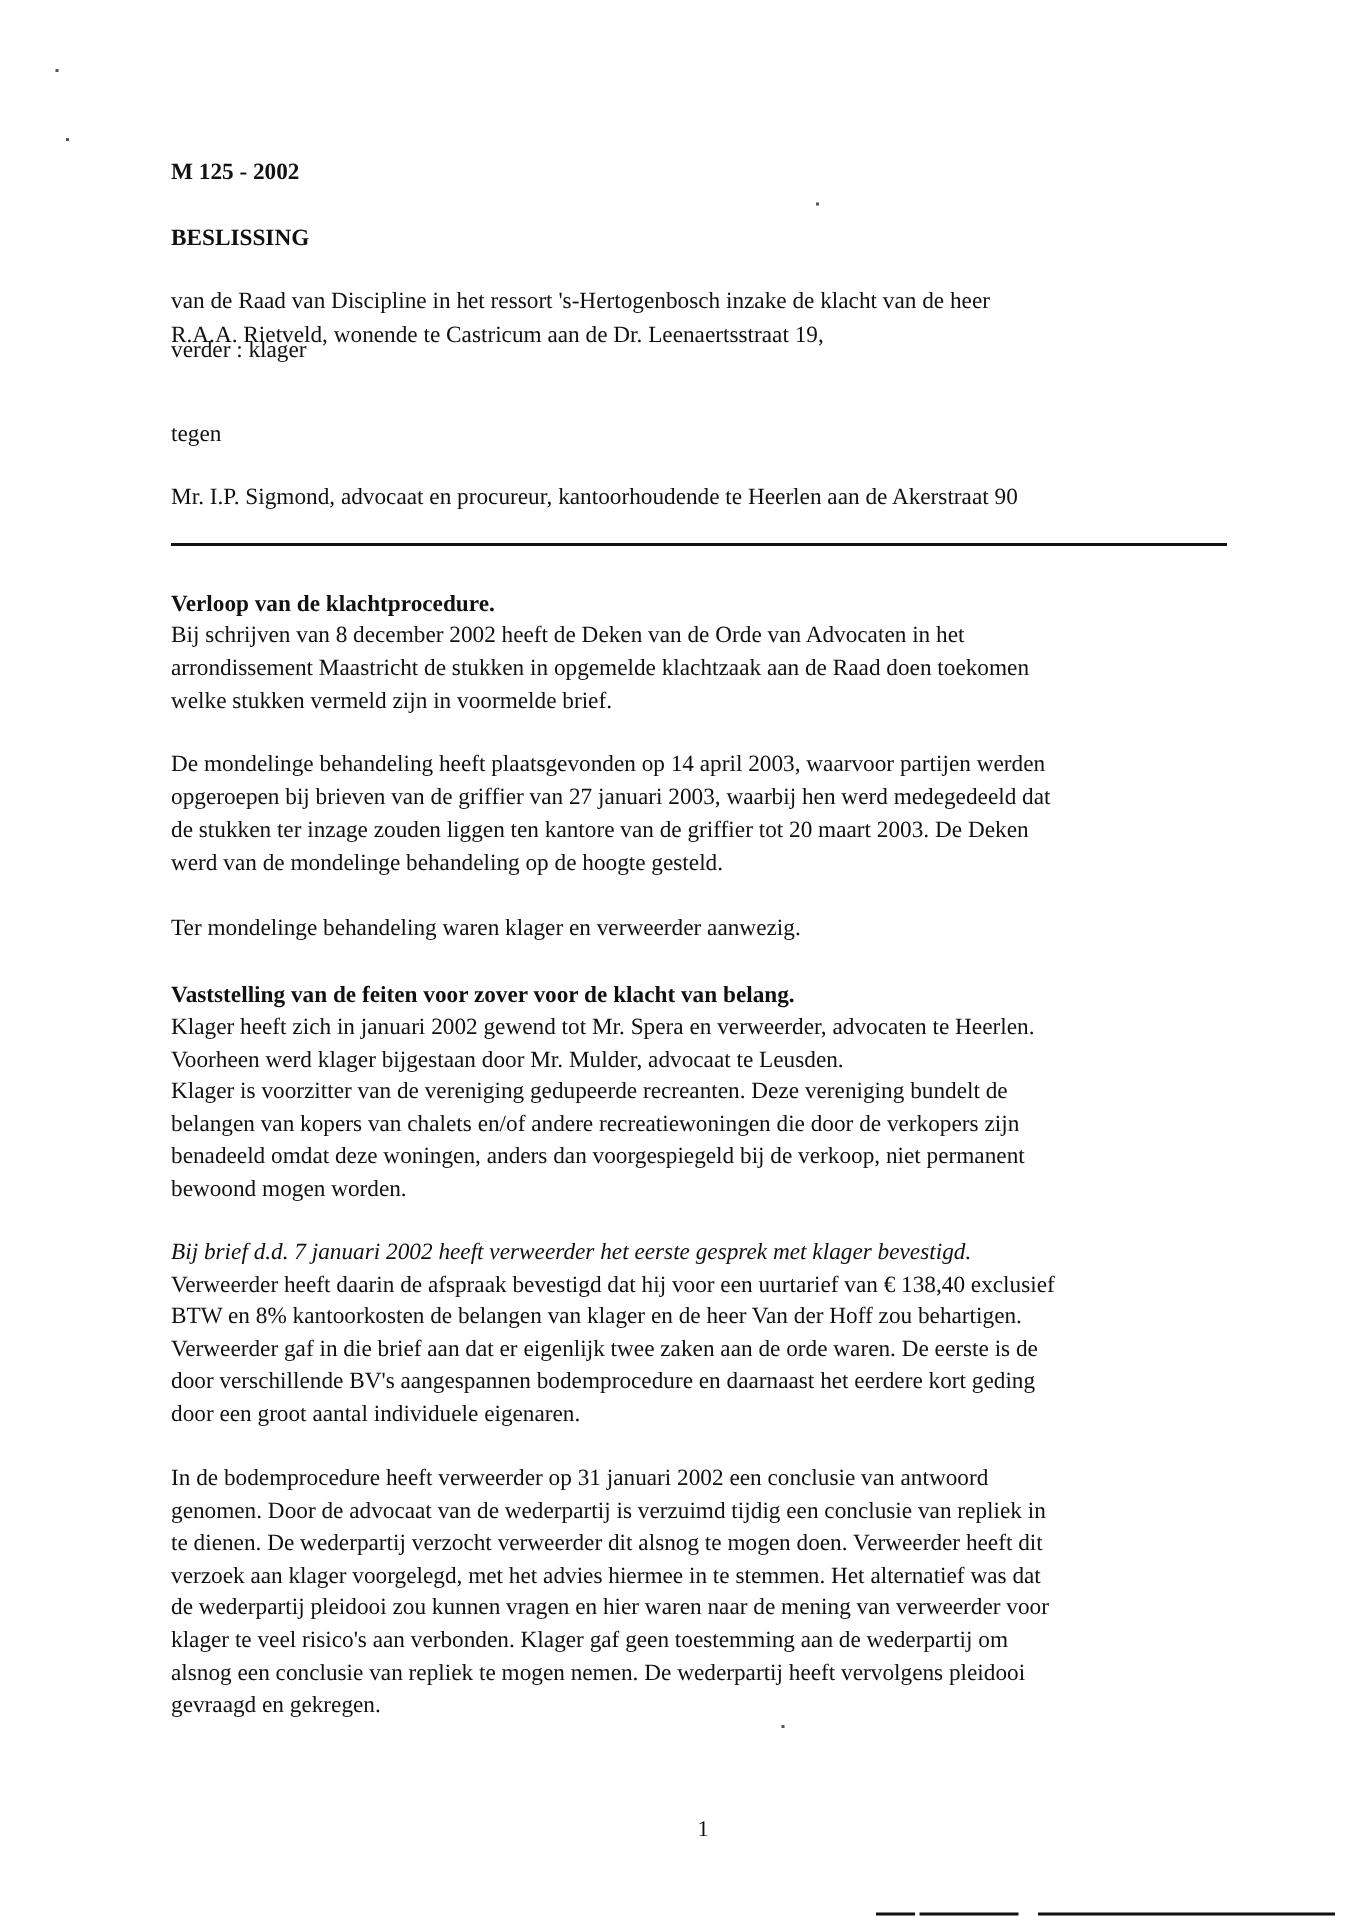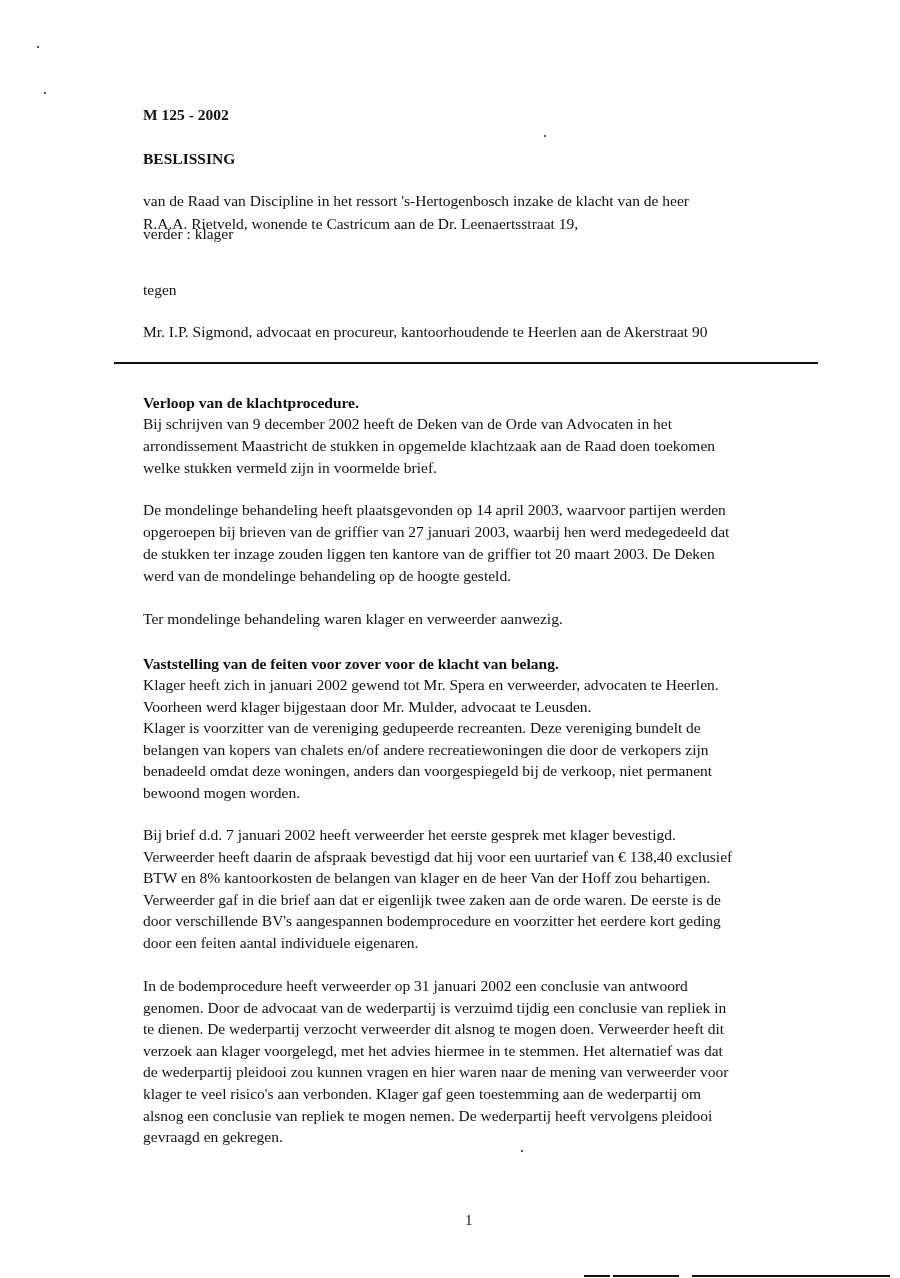--- a/index.html
+++ b/index.html
@@ -1,20 +1,20 @@
 <!DOCTYPE html>
 <html><head>
 <meta charset="utf-8">
 <style>
   html, body { margin: 0; padding: 0; background: #ffffff; }
   body {
     width: 900px; height: 1278px; position: relative; overflow: hidden;
     font-family: "Liberation Serif", serif; color: #111; font-size: 15.5px;
   }
-  .line { position: absolute; left: 114px; white-space: nowrap; line-height: 20px; margin-left: 29px; }
+  .line { position: absolute; left: 114px; white-space: nowrap; line-height: 20px; }
   .bold { font-weight: bold; }
   .rule { position: absolute; left: 114px; width: 704px; height: 2px; background: #111; top: 362px; }
   .pagenum { position: absolute; left: 465px; top: 1212px; font-size: 15px; }
   .footrule { position: absolute; top: 1275px; height: 2px; background: #111; }
   .speck { position: absolute; width: 2px; height: 2px; background: #555; }
 </style>
 </head>
 <body>
 
 <div>
@@ -28,45 +28,45 @@
   <div class="line" style="top:191px;">van de Raad van Discipline in het ressort 's-Hertogenbosch inzake de klacht van de heer</div>
   <div class="line" style="top:214px;">R.A.A. Rietveld, wonende te Castricum aan de Dr. Leenaertsstraat 19,</div>
   <div class="line" style="top:224px;">verder : klager</div>
 
   <div class="line" style="top:280px;">tegen</div>
   <div class="line" style="top:322px;">Mr. I.P. Sigmond, advocaat en procureur, kantoorhoudende te Heerlen aan de Akerstraat 90</div>
 
   <div class="rule"></div>
 
   <div class="line bold" style="top:393px;">Verloop van de klachtprocedure.</div>
-  <div class="line" style="top:414px;">Bij schrijven van 9 december 2002 heeft de Deken van de Orde van Advocaten  in het</div>
+  <div class="line" style="top:414px;">Bij schrijven van 8 december 2002 heeft de Deken van de Orde van Advocaten  in het</div>
   <div class="line" style="top:436px;">arrondissement  Maastricht de stukken in opgemelde klachtzaak aan de Raad doen toekomen</div>
   <div class="line" style="top:458px;">welke stukken vermeld zijn in voormelde brief.</div>
 
   <div class="line" style="top:500px;">De mondelinge behandeling heeft plaatsgevonden op  14 april 2003, waarvoor partijen werden</div>
   <div class="line" style="top:522px;">opgeroepen bij brieven van de griffier van  27 januari 2003, waarbij hen werd medegedeeld dat</div>
   <div class="line" style="top:544px;">de stukken ter inzage zouden liggen ten kantore van de griffier tot 20 maart 2003. De Deken</div>
   <div class="line" style="top:566px;">werd van de mondelinge behandeling op de hoogte gesteld.</div>
 
   <div class="line" style="top:609px;">Ter mondelinge behandeling waren klager en verweerder aanwezig.</div>
 
   <div class="line bold" style="top:654px;">Vaststelling van de feiten voor zover voor de klacht van belang.</div>
   <div class="line" style="top:675px;">Klager heeft zich in januari 2002 gewend tot Mr. Spera en verweerder, advocaten te Heerlen.</div>
   <div class="line" style="top:697px;">Voorheen werd klager bijgestaan door Mr. Mulder, advocaat te Leusden.</div>
   <div class="line" style="top:718px;font-family:Liberation Serif, serif;">Klager is voorzitter van de vereniging gedupeerde recreanten. Deze vereniging bundelt de</div>
   <div class="line" style="top:740px;">belangen van kopers van chalets en/of andere recreatiewoningen die door de verkopers zijn</div>
   <div class="line" style="top:761px;">benadeeld omdat deze woningen, anders dan voorgespiegeld bij de verkoop, niet permanent</div>
   <div class="line" style="top:783px;">bewoond mogen worden.</div>
 
-  <div class="line" style="top:825px;">Bij brief d.d. 7 januari 2002 heeft verweerder het eerste gesprek met klager bevestigd.</div>
+  <div class="line" style="top:825px;font-style:italic;">Bij brief d.d. 7 januari 2002 heeft verweerder het eerste gesprek met klager bevestigd.</div>
   <div class="line" style="top:847px;">Verweerder heeft daarin de afspraak bevestigd dat hij voor een uurtarief van € 138,40 exclusief</div>
   <div class="line" style="top:868px;">BTW en 8% kantoorkosten de belangen van klager en de heer Van der Hoff zou behartigen.</div>
   <div class="line" style="top:890px;">Verweerder gaf in die brief aan dat er eigenlijk twee zaken aan de orde waren. De eerste is de</div>
-  <div class="line" style="top:911px;">door verschillende BV's aangespannen bodemprocedure en voorzitter het eerdere kort geding</div>
-  <div class="line" style="top:933px;">door een feiten aantal individuele eigenaren.</div>
+  <div class="line" style="top:911px;">door verschillende BV's aangespannen bodemprocedure en daarnaast het eerdere kort geding</div>
+  <div class="line" style="top:933px;">door een groot aantal individuele eigenaren.</div>
 
   <div class="line" style="top:976px;">In de bodemprocedure heeft verweerder op 31 januari 2002 een conclusie van antwoord</div>
   <div class="line" style="top:998px;">genomen. Door de advocaat van de wederpartij is verzuimd tijdig een conclusie van repliek in</div>
   <div class="line" style="top:1019px;">te dienen. De wederpartij verzocht verweerder dit alsnog te mogen doen. Verweerder heeft dit</div>
   <div class="line" style="top:1041px;">verzoek aan klager voorgelegd, met het advies hiermee in te stemmen. Het alternatief was dat</div>
   <div class="line" style="top:1062px;">de wederpartij pleidooi zou kunnen vragen en hier waren naar de mening van verweerder voor</div>
   <div class="line" style="top:1084px;">klager te veel risico's aan verbonden. Klager gaf geen toestemming aan de wederpartij om</div>
   <div class="line" style="top:1106px;">alsnog een conclusie van repliek te mogen nemen. De wederpartij heeft vervolgens pleidooi</div>
   <div class="line" style="top:1127px;">gevraagd en gekregen.</div>
 

